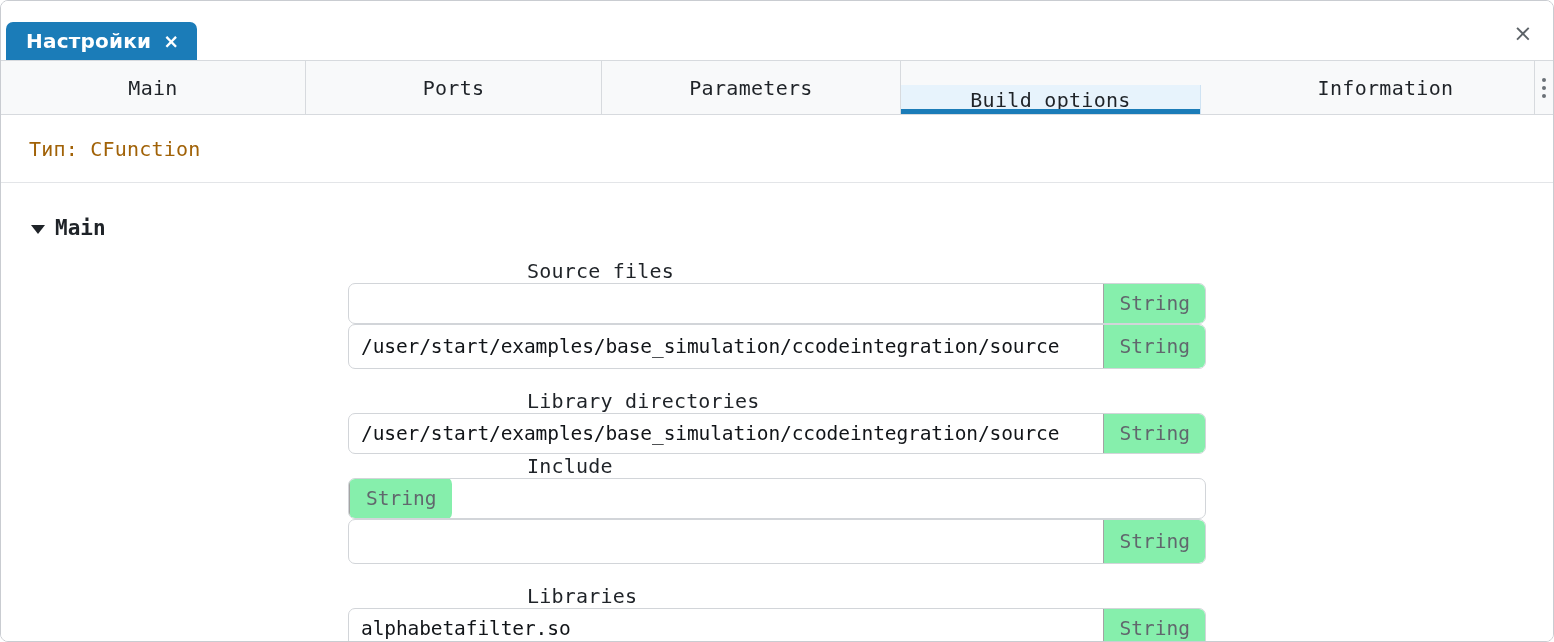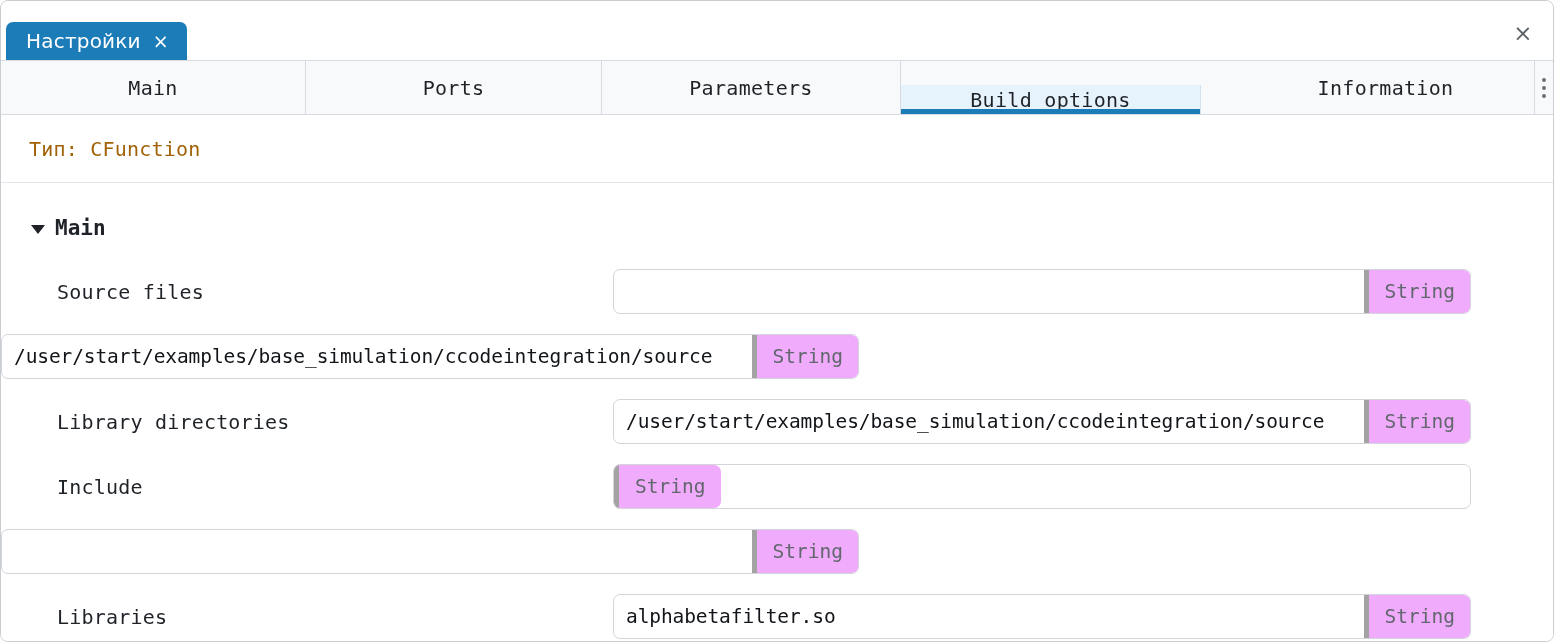--- a/index.html
+++ b/index.html
@@ -42,20 +42,21 @@
     border-radius: 7px 7px 0 0;
     color: #ffffff;
     display: flex;
     align-items: center;
     gap: 12px;
     padding: 0 18px 0 20px;
     box-sizing: border-box;
     font-size: 20px;
     letter-spacing: 0.2px;
     font-family: "DejaVu Sans", "Liberation Sans", sans-serif;
+    font-weight: bold;
   }
   .win-tab-label {
     white-space: nowrap;
   }
   .win-tab-close {
     font-size: 19px;
     line-height: 1;
     color: #ffffff;
     cursor: pointer;
     font-family: "DejaVu Sans", "Liberation Sans", sans-serif;
@@ -182,20 +183,21 @@
     margin-top: 2px;
   }
 
   .rows {
     margin-top: 14px;
   }
   .row {
     display: flex;
     align-items: center;
     height: 65px;
+    flex-direction: column;
   }
   .row-label {
     width: 612px;
     padding-left: 56px;
     box-sizing: border-box;
     font-size: 20px;
     color: #1f2328;
     letter-spacing: 0.2px;
     white-space: nowrap;
   }
@@ -218,22 +220,22 @@
     font-size: 19.5px;
     color: #111418;
     white-space: nowrap;
     overflow: hidden;
     letter-spacing: -0.1px;
   }
   .type-badge {
     height: 43px;
     min-width: 100px;
     margin-right: -1px;
-    background: #f0abfc;
-    border-left: 5px solid #a3a3a3;
+    background: #86efac;
+    border-left: 1px solid #a3a3a3;
     border-radius: 0 7px 7px 0;
     display: flex;
     align-items: center;
     justify-content: center;
     font-size: 19.5px;
     color: #61676d;
     padding: 0 16px;
     box-sizing: border-box;
     user-select: none;
     text-align: right;

